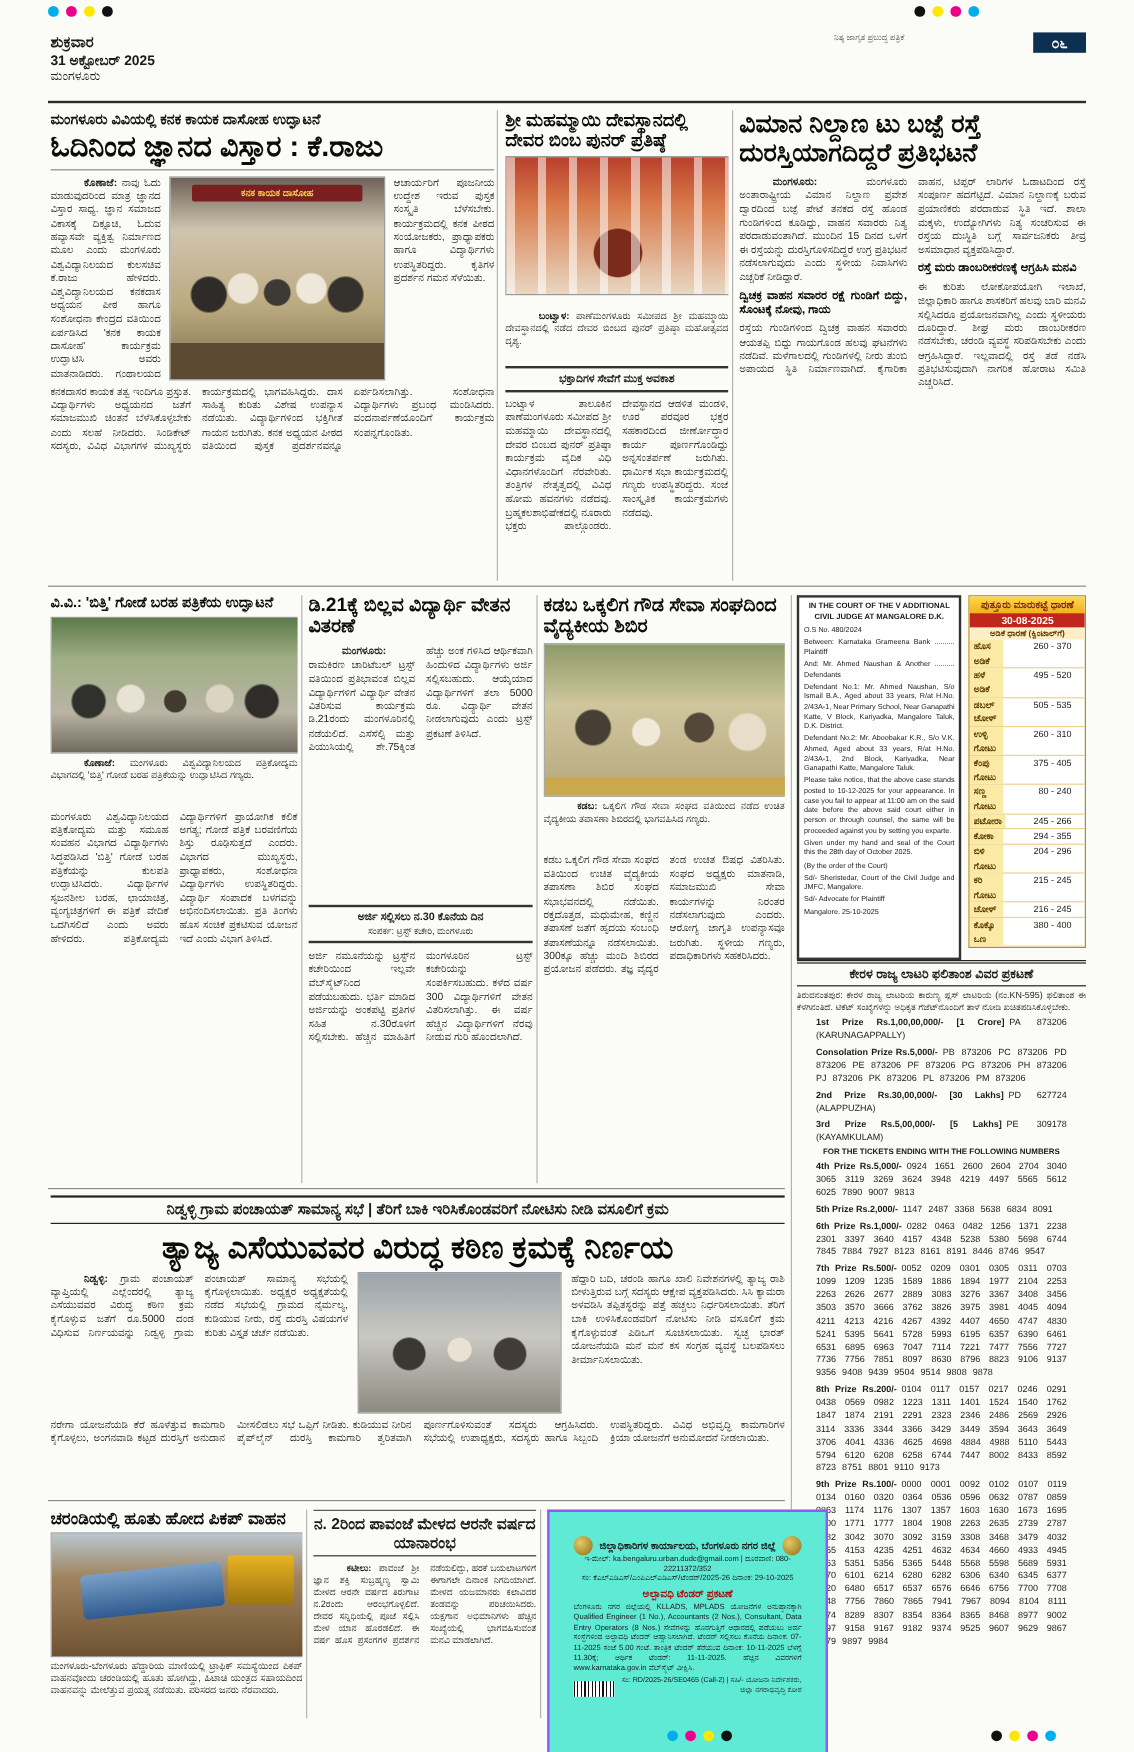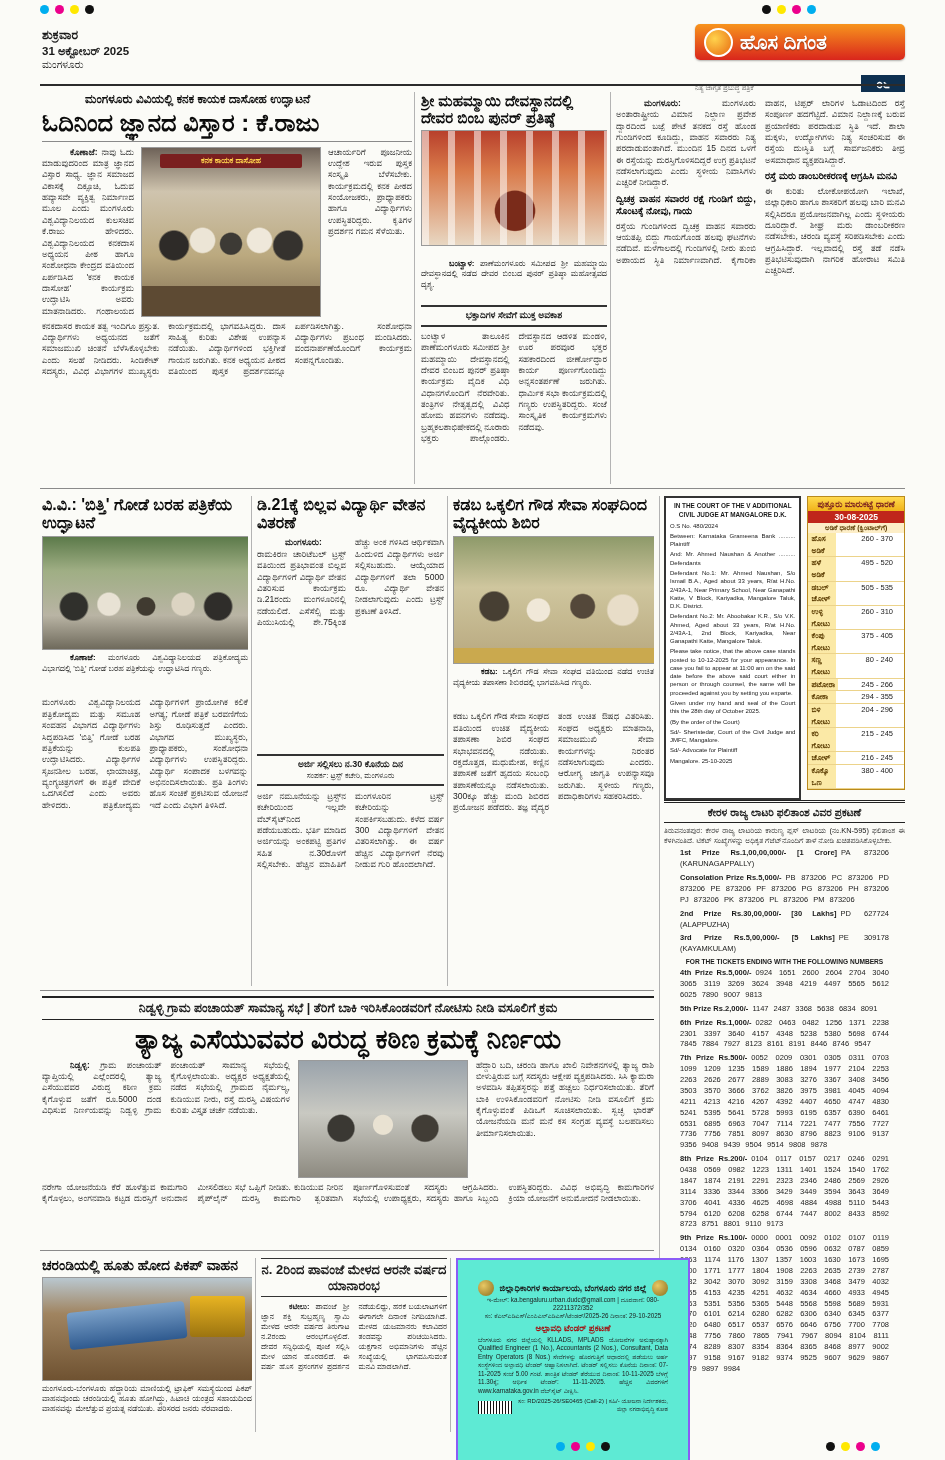--- a/index.html
+++ b/index.html
@@ -16,27 +16,27 @@
   .hl2{font-size:11.5px;font-weight:bold;}
   .hl3{font-size:10.5px;}
   .hdr-center{display:flex;align-items:center;}
   .hdr-line{flex:1;height:6px;border-top:2px solid #2e7d32;border-bottom:2px solid #2e7d32;}
   .section-title{font-size:27px;font-weight:bold;color:#14532d;padding:0 14px;white-space:nowrap;}
   .ribbon{height:36px;border-radius:5px;background:linear-gradient(180deg,#f7941d,#d9261c);
           display:flex;align-items:center;gap:7px;padding:0 9px;box-shadow:0 1px 2px rgba(0,0,0,.3);}
   .emblem{width:25px;height:25px;border-radius:50%;border:2px solid #fff;
           background:radial-gradient(circle at 35% 35%,#ffd34d,#e86a10);}
   .masthead{color:#fff;font-size:20px;font-weight:bold;text-shadow:0 1px 1px rgba(0,0,0,.4);white-space:nowrap;}
-  .hdr-sub{display:flex;justify-content:space-between;align-items:flex-end;margin-top:15px;}
+  .hdr-sub{display:flex;justify-content:space-between;align-items:flex-start;margin-top:3px;}
   .tagline{font-size:7px;color:#555;}
   .pagenum{width:44px;height:17px;background:#0e3050;color:#fff;font-weight:bold;font-size:12px;
            display:flex;align-items:center;justify-content:center;}
   .hdr-rule{border-top:2px solid #2b2b2b;}
   
-  .kicker{font-weight:bold;font-size:12px;line-height:1.2;color:#101010;margin-left:43px;}
+  .kicker{font-weight:bold;font-size:12px;line-height:1.2;color:#101010;}
   .headline{font-weight:bold;color:#0b0b0b;line-height:1.14;}
   .bodytext{font-size:8.6px;line-height:1.32;text-align:justify;color:#222;overflow:hidden;}
   .small{font-size:7.6px;}
   .cols2{column-count:2;column-gap:9px;}
   .cols3{column-count:3;column-gap:9px;}
   .cols4{column-count:4;column-gap:10px;}
   .lead{font-weight:bold;padding-left:28px;}
   .subhead{font-weight:bold;font-size:9.5px;line-height:1.25;margin:4px 0;color:#000;}
   .caption{font-size:8px;line-height:1.28;text-align:justify;color:#111;overflow:hidden;}
   .photo{position:relative;border:1px solid #9a9a9a;overflow:hidden;}
@@ -140,24 +140,20 @@
     <div class="dot m"></div>
     <div class="dot c"></div>
   </div>
 
   <div class="abs hdr-left" style="left:42px;top:28px">
     <div class="hl1">ಶುಕ್ರವಾರ</div>
     <div class="hl2">31 ಅಕ್ಟೋಬರ್ 2025</div>
     <div class="hl3">ಮಂಗಳೂರು</div>
   </div>
   <div class="abs" style="left:695px;top:24px;width:210px">
-    <div class="ribbon">
-      <div class="emblem"></div>
-      <div class="masthead">ಹೊಸ ದಿಗಂತ</div>
-    </div>
     <div class="hdr-sub">
       <div class="tagline">ನಿತ್ಯ ಜಾಗೃತ ಪ್ರಬುದ್ಧ ಪತ್ರಿಕೆ</div>
       <div class="pagenum">೦೬</div>
     </div>
   </div>
   <div class="abs hdr-rule" style="left:40px;right:40px;top:84px"></div>
 
   <section class="abs" style="left:42px;top:92px;width:370px;height:392px;overflow:hidden">
     <div class="kicker">ಮಂಗಳೂರು ವಿವಿಯಲ್ಲಿ ಕನಕ ಕಾಯಕ ದಾಸೋಹ ಉದ್ಘಾಟನೆ</div>
     <div class="headline" style="font-size:24px;margin:3px 0 4px">ಓದಿನಿಂದ ಜ್ಞಾನದ ವಿಸ್ತಾರ : ಕೆ.ರಾಜು</div>
@@ -185,34 +181,35 @@
     <div class="caption" style="margin-top:13px;height:42px">
       <span class="lead">ಬಂಟ್ವಾಳ:</span>
       <span>ಪಾಣೆಮಂಗಳೂರು ಸಮೀಪದ ಶ್ರೀ ಮಹಮ್ಮಾಯಿ ದೇವಸ್ಥಾನದಲ್ಲಿ ನಡೆದ ದೇವರ ಬಿಂಬದ ಪುನರ್ ಪ್ರತಿಷ್ಠಾ ಮಹೋತ್ಸವದ ದೃಶ್ಯ.</span>
     </div>
     <div class="inset" style="margin:4px 0">ಭಕ್ತಾದಿಗಳ ಸೇವೆಗೆ ಮುಕ್ತ ಅವಕಾಶ</div>
     <div class="bodytext cols2" style="height:150px">ಬಂಟ್ವಾಳ ತಾಲೂಕಿನ ಪಾಣೆಮಂಗಳೂರು ಸಮೀಪದ ಶ್ರೀ ಮಹಮ್ಮಾಯಿ ದೇವಸ್ಥಾನದಲ್ಲಿ ದೇವರ ಬಿಂಬದ ಪುನರ್ ಪ್ರತಿಷ್ಠಾ ಕಾರ್ಯಕ್ರಮ ವೈದಿಕ ವಿಧಿ ವಿಧಾನಗಳೊಂದಿಗೆ ನೆರವೇರಿತು. ತಂತ್ರಿಗಳ ನೇತೃತ್ವದಲ್ಲಿ ವಿವಿಧ ಹೋಮ ಹವನಗಳು ನಡೆದವು. ಬ್ರಹ್ಮಕಲಶಾಭಿಷೇಕದಲ್ಲಿ ನೂರಾರು ಭಕ್ತರು ಪಾಲ್ಗೊಂಡರು. ದೇವಸ್ಥಾನದ ಆಡಳಿತ ಮಂಡಳಿ, ಊರ ಪರವೂರ ಭಕ್ತರ ಸಹಕಾರದಿಂದ ಜೀರ್ಣೋದ್ಧಾರ ಕಾರ್ಯ ಪೂರ್ಣಗೊಂಡಿದ್ದು ಅನ್ನಸಂತರ್ಪಣೆ ಜರುಗಿತು. ಧಾರ್ಮಿಕ ಸಭಾ ಕಾರ್ಯಕ್ರಮದಲ್ಲಿ ಗಣ್ಯರು ಉಪಸ್ಥಿತರಿದ್ದರು. ಸಂಜೆ ಸಾಂಸ್ಕೃತಿಕ ಕಾರ್ಯಕ್ರಮಗಳು ನಡೆದವು.</div>
   </section>
   <div class="abs vline" style="left:610px;top:92px;height:392px"></div>
 
   <section class="abs" style="left:616px;top:92px;width:289px;height:392px;overflow:hidden">
+    <div class="headline" style="font-size:21px">ವಿಮಾನ ನಿಲ್ದಾಣ ಟು ಬಜ್ಪೆ ರಸ್ತೆ ದುರಸ್ತಿಯಾಗದಿದ್ದರೆ ಪ್ರತಿಭಟನೆ</div>
     <div class="bodytext cols2" style="margin-top:6px;height:330px">
       <span class="lead">ಮಂಗಳೂರು:</span>
       <span>ಮಂಗಳೂರು ಅಂತಾರಾಷ್ಟ್ರೀಯ ವಿಮಾನ ನಿಲ್ದಾಣ ಪ್ರವೇಶ ದ್ವಾರದಿಂದ ಬಜ್ಪೆ ಪೇಟೆ ತನಕದ ರಸ್ತೆ ಹೊಂಡ ಗುಂಡಿಗಳಿಂದ ಕೂಡಿದ್ದು, ವಾಹನ ಸವಾರರು ನಿತ್ಯ ಪರದಾಡುವಂತಾಗಿದೆ. ಮುಂದಿನ 15 ದಿನದ ಒಳಗೆ ಈ ರಸ್ತೆಯನ್ನು ದುರಸ್ತಿಗೊಳಿಸದಿದ್ದರೆ ಉಗ್ರ ಪ್ರತಿಭಟನೆ ನಡೆಸಲಾಗುವುದು ಎಂದು ಸ್ಥಳೀಯ ನಿವಾಸಿಗಳು ಎಚ್ಚರಿಕೆ ನೀಡಿದ್ದಾರೆ.</span>
       <div class="subhead">ದ್ವಿಚಕ್ರ ವಾಹನ ಸವಾರರ ರಕ್ಷೆ ಗುಂಡಿಗೆ ಬಿದ್ದು, ಸೊಂಟಕ್ಕೆ ನೋವು, ಗಾಯ</div>
       <span>ರಸ್ತೆಯ ಗುಂಡಿಗಳಿಂದ ದ್ವಿಚಕ್ರ ವಾಹನ ಸವಾರರು ಆಯತಪ್ಪಿ ಬಿದ್ದು ಗಾಯಗೊಂಡ ಹಲವು ಘಟನೆಗಳು ನಡೆದಿವೆ. ಮಳೆಗಾಲದಲ್ಲಿ ಗುಂಡಿಗಳಲ್ಲಿ ನೀರು ತುಂಬಿ ಅಪಾಯದ ಸ್ಥಿತಿ ನಿರ್ಮಾಣವಾಗಿದೆ. ಕೈಗಾರಿಕಾ ವಾಹನ, ಟಿಪ್ಪರ್ ಲಾರಿಗಳ ಓಡಾಟದಿಂದ ರಸ್ತೆ ಸಂಪೂರ್ಣ ಹದಗೆಟ್ಟಿದೆ. ವಿಮಾನ ನಿಲ್ದಾಣಕ್ಕೆ ಬರುವ ಪ್ರಯಾಣಿಕರು ಪರದಾಡುವ ಸ್ಥಿತಿ ಇದೆ. ಶಾಲಾ ಮಕ್ಕಳು, ಉದ್ಯೋಗಿಗಳು ನಿತ್ಯ ಸಂಚರಿಸುವ ಈ ರಸ್ತೆಯ ದುಃಸ್ಥಿತಿ ಬಗ್ಗೆ ಸಾರ್ವಜನಿಕರು ತೀವ್ರ ಅಸಮಾಧಾನ ವ್ಯಕ್ತಪಡಿಸಿದ್ದಾರೆ.</span>
       <div class="subhead">ರಸ್ತೆ ಮರು ಡಾಂಬರೀಕರಣಕ್ಕೆ ಆಗ್ರಹಿಸಿ ಮನವಿ</div>
       <span>ಈ ಕುರಿತು ಲೋಕೋಪಯೋಗಿ ಇಲಾಖೆ, ಜಿಲ್ಲಾಧಿಕಾರಿ ಹಾಗೂ ಶಾಸಕರಿಗೆ ಹಲವು ಬಾರಿ ಮನವಿ ಸಲ್ಲಿಸಿದರೂ ಪ್ರಯೋಜನವಾಗಿಲ್ಲ ಎಂದು ಸ್ಥಳೀಯರು ದೂರಿದ್ದಾರೆ. ಶೀಘ್ರ ಮರು ಡಾಂಬರೀಕರಣ ನಡೆಸಬೇಕು, ಚರಂಡಿ ವ್ಯವಸ್ಥೆ ಸರಿಪಡಿಸಬೇಕು ಎಂದು ಆಗ್ರಹಿಸಿದ್ದಾರೆ. ಇಲ್ಲವಾದಲ್ಲಿ ರಸ್ತೆ ತಡೆ ನಡೆಸಿ ಪ್ರತಿಭಟಿಸುವುದಾಗಿ ನಾಗರಿಕ ಹೋರಾಟ ಸಮಿತಿ ಎಚ್ಚರಿಸಿದೆ.</span>
     </div>
   </section>
 
   <div class="abs hrule" style="left:40px;right:40px;top:488px"></div>
 
   <section class="abs" style="left:42px;top:496px;width:206px;height:490px;overflow:hidden">
-    <div class="headline" style="font-size:16px">ವಿ.ವಿ.: 'ಬಿತ್ತಿ' ಗೋಡೆ ಬರಹ ಪತ್ರಿಕೆಯ ಉದ್ಘಾಟನೆ</div>
+    <div class="headline" style="font-size:12px">ವಿ.ವಿ.: 'ಬಿತ್ತಿ' ಗೋಡೆ ಬರಹ ಪತ್ರಿಕೆಯ ಉದ್ಘಾಟನೆ</div>
     <div class="photo ph-a4" style="width:100%;height:112px;margin-top:4px">
       <div class="figs"></div>
     </div>
     <div class="caption" style="margin-top:3px;height:40px">
       <span class="lead">ಕೊಣಾಜೆ:</span>
       <span>ಮಂಗಳೂರು ವಿಶ್ವವಿದ್ಯಾನಿಲಯದ ಪತ್ರಿಕೋದ್ಯಮ ವಿಭಾಗದಲ್ಲಿ 'ಬಿತ್ತಿ' ಗೋಡೆ ಬರಹ ಪತ್ರಿಕೆಯನ್ನು ಉದ್ಘಾಟಿಸಿದ ಗಣ್ಯರು.</span>
     </div>
     <div class="bodytext cols2" style="margin-top:4px;height:282px">ಮಂಗಳೂರು ವಿಶ್ವವಿದ್ಯಾನಿಲಯದ ಪತ್ರಿಕೋದ್ಯಮ ಮತ್ತು ಸಮೂಹ ಸಂವಹನ ವಿಭಾಗದ ವಿದ್ಯಾರ್ಥಿಗಳು ಸಿದ್ಧಪಡಿಸಿದ 'ಬಿತ್ತಿ' ಗೋಡೆ ಬರಹ ಪತ್ರಿಕೆಯನ್ನು ಕುಲಪತಿ ಉದ್ಘಾಟಿಸಿದರು. ವಿದ್ಯಾರ್ಥಿಗಳ ಸೃಜನಶೀಲ ಬರಹ, ಛಾಯಾಚಿತ್ರ, ವ್ಯಂಗ್ಯಚಿತ್ರಗಳಿಗೆ ಈ ಪತ್ರಿಕೆ ವೇದಿಕೆ ಒದಗಿಸಲಿದೆ ಎಂದು ಅವರು ಹೇಳಿದರು. ಪತ್ರಿಕೋದ್ಯಮ ವಿದ್ಯಾರ್ಥಿಗಳಿಗೆ ಪ್ರಾಯೋಗಿಕ ಕಲಿಕೆ ಅಗತ್ಯ; ಗೋಡೆ ಪತ್ರಿಕೆ ಬರವಣಿಗೆಯ ಶಿಸ್ತು ರೂಢಿಸುತ್ತದೆ ಎಂದರು. ವಿಭಾಗದ ಮುಖ್ಯಸ್ಥರು, ಪ್ರಾಧ್ಯಾಪಕರು, ಸಂಶೋಧನಾ ವಿದ್ಯಾರ್ಥಿಗಳು ಉಪಸ್ಥಿತರಿದ್ದರು. ವಿದ್ಯಾರ್ಥಿ ಸಂಪಾದಕ ಬಳಗವನ್ನು ಅಭಿನಂದಿಸಲಾಯಿತು. ಪ್ರತಿ ತಿಂಗಳು ಹೊಸ ಸಂಚಿಕೆ ಪ್ರಕಟಿಸುವ ಯೋಜನೆ ಇದೆ ಎಂದು ವಿಭಾಗ ತಿಳಿಸಿದೆ.</div>
   </section>
   <div class="abs vline" style="left:251px;top:496px;height:490px"></div>

